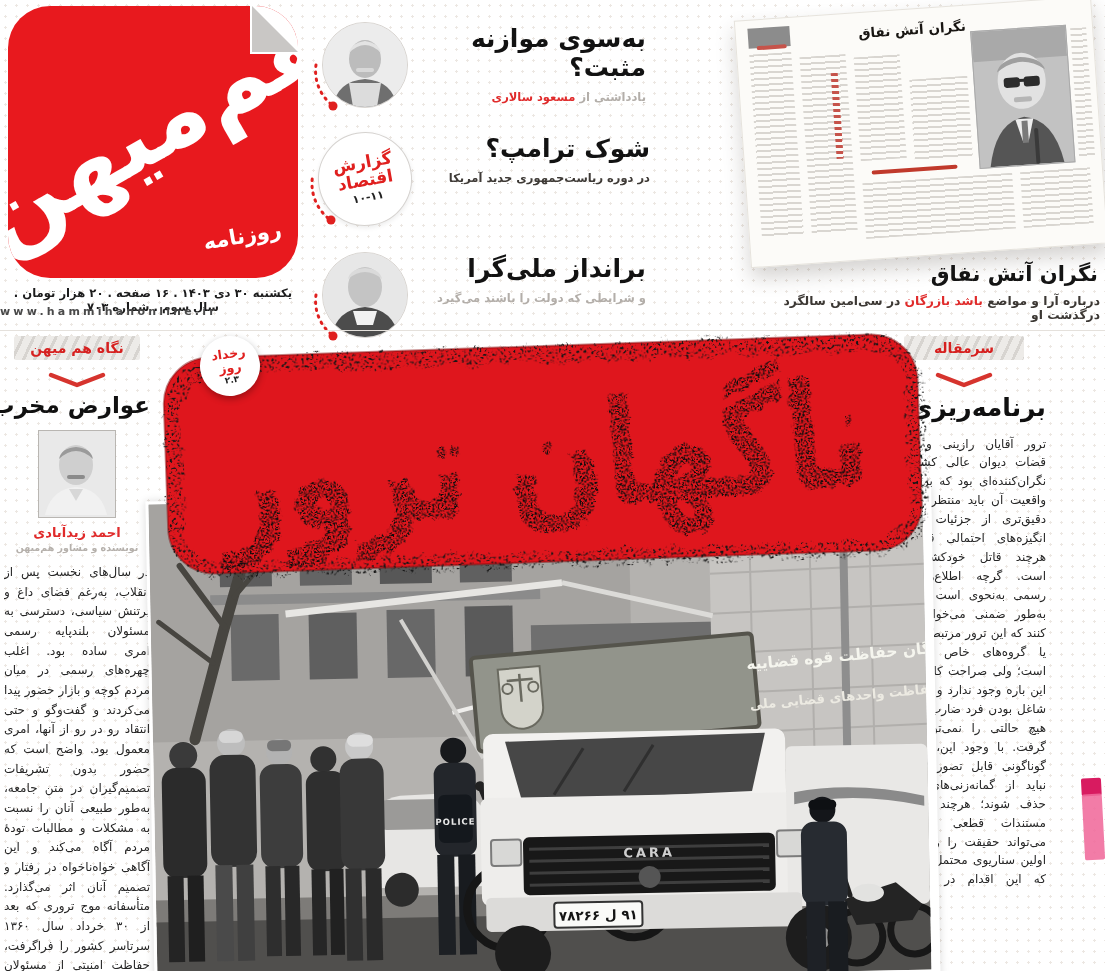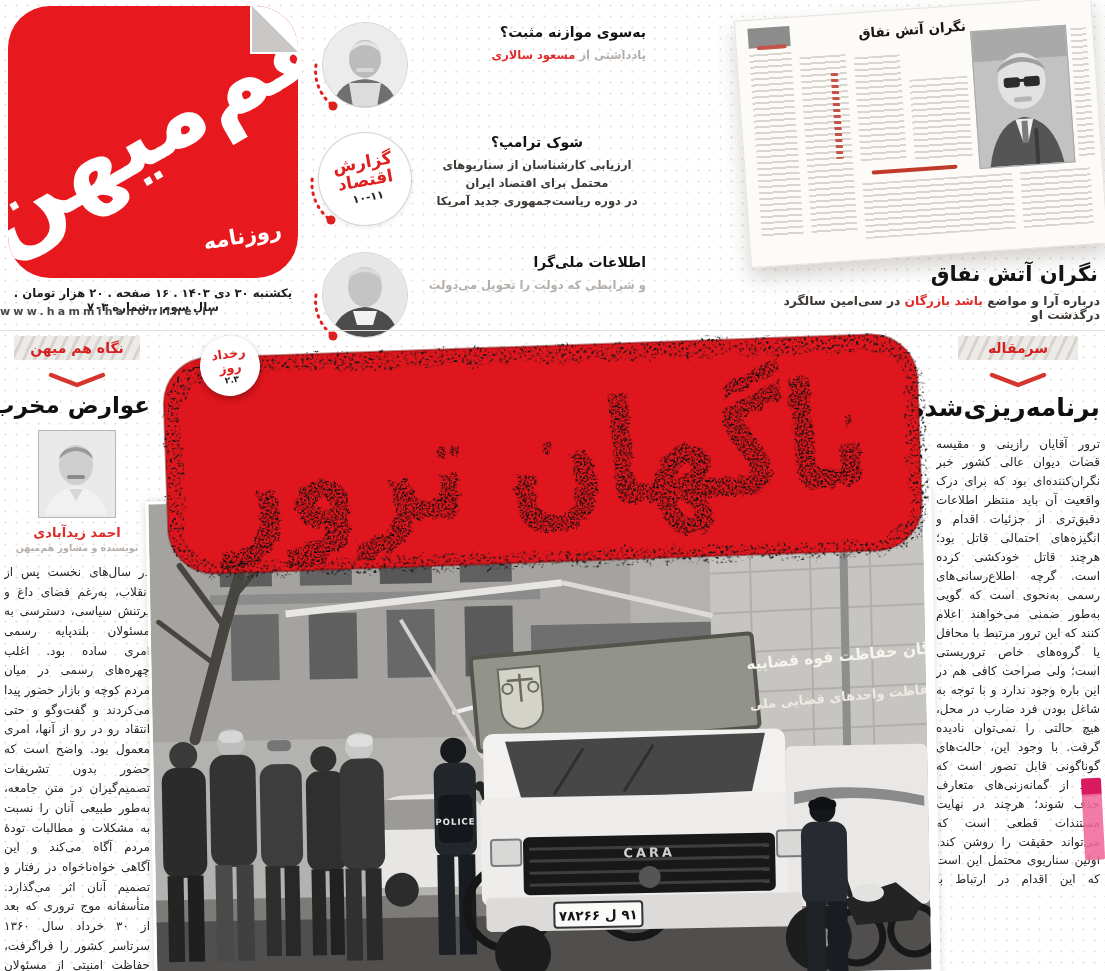--- a/index.html
+++ b/index.html
@@ -21,21 +21,21 @@
             transform:rotate(-10deg);}
   .dateline{left:0;top:286px;width:306px;text-align:center;font-size:11.6px;font-weight:bold;color:#1c1c1c;}
   .website{left:0;top:305px;width:306px;font-size:11px;font-weight:bold;color:#4a4a4a;letter-spacing:3.2px;}
 
   
   .teaser{left:316px;width:330px;}
   .avatar{position:absolute;left:6px;top:0;width:84px;height:84px;border-radius:50%;
           border:1px solid #d8d4d0;overflow:hidden;background:#ececec;}
   .arc{position:absolute;left:-5px;top:-4px;width:96px;height:96px;pointer-events:none;}
   .t-text{position:absolute;left:104px;top:2px;width:226px;text-align:right;}
-  .t-title{font-size:14px;font-weight:bold;color:#121212;margin:0 0 7px;}
+  .t-title{font-size:25px;font-weight:bold;color:#121212;margin:0 0 7px;}
   .t-sub{font-size:11.5px;color:#b3aea9;line-height:1.55;font-weight:bold;}
   .t-sub-dark{color:#3e3a36;}
   .t-red{color:#e02b2b;}
   .badge-circle{position:absolute;left:2px;top:0;width:92px;height:92px;border-radius:50%;background:#fff;
           border:1px solid #d5d2cf;display:flex;flex-direction:column;align-items:center;justify-content:center;
           transform:rotate(-10deg);box-shadow:0 2px 5px rgba(0,0,0,.08);}
   .badge-circle .b1{color:#e0201f;font-size:17px;font-weight:bold;line-height:1.05;}
   .badge-circle .b2{color:#222;font-size:11px;font-weight:bold;margin-top:2px;}
 
   
@@ -60,21 +60,21 @@
            color:#d6201f;font-weight:bold;font-size:14px;border-radius:2px;}
   .chevron{display:block;margin:12px auto 2px;}
   .col-title{font-size:23px;font-weight:bold;color:#101010;text-align:center;white-space:nowrap;margin-top:4px;}
   .col-title.two{white-space:normal;line-height:1.3;font-size:25px;}
   .author-photo{width:76px;height:86px;margin:12px auto 0;border:1px solid #b9b6b2;display:block;background:#e9e9e9;}
   .author-name{color:#e02b2b;font-weight:bold;font-size:13px;text-align:center;margin-top:7px;}
   .author-role{color:#b5b0ab;font-size:9.5px;font-weight:bold;text-align:center;margin-top:2px;}
   .body-text{font-size:12px;line-height:1.64;text-align:justify;color:#262626;overflow:hidden;margin-top:10px;}
   .col-left{left:4px;width:146px;}
   .col-left .body-text{height:428px;}
-  .col-right{left:936px;width:164px;}
+  .col-right{left:882px;width:164px;}
   .col-right .body-text{height:452px;line-height:1.58;}
 
   
   .stamp-wrap{left:148px;top:330px;width:790px;height:276px;z-index:5;pointer-events:none;}
   .stamp-badge{position:absolute;left:52px;top:6px;width:60px;height:60px;border-radius:50%;background:#fff;
                box-shadow:0 3px 7px rgba(0,0,0,.3);display:flex;flex-direction:column;align-items:center;
                justify-content:center;transform:rotate(-8deg);z-index:6;}
   .stamp-badge .s1{color:#e0201f;font-weight:bold;font-size:12.5px;line-height:1.1;}
   .stamp-badge .s2{color:#1d1d1d;font-weight:bold;font-size:9px;margin-top:1px;}
 
@@ -128,44 +128,43 @@
   <div class="abs teaser" style="top:132px;height:112px;">
     <div class="badge-circle">
       <div class="b1">گزارش</div>
       <div class="b1">اقتصاد</div>
       <div class="b2">۱۰-۱۱</div>
     </div>
     <svg class="arc" style="left:-8px;top:-2px;" viewBox="0 0 96 96">
       <path d="M20 88 A45 45 0 0 1 5 44" fill="none" stroke="#e0201f" stroke-width="3" stroke-dasharray="1.5 5.5" stroke-linecap="round"></path>
       <circle cx="23" cy="90" r="4.5" fill="#e0201f"></circle>
     </svg>
-    <div class="t-text rtl" style="left:108px;text-align:center;">
+    <div class="t-text rtl" style="left:108px;">
       <div class="t-title">شوک ترامپ؟</div>
-      <div class="t-sub t-sub-dark">ارزیابی کارشناسان از سناریوهای محتمل برای اقتصاد ایران</div>
       <div class="t-sub t-sub-dark">در دوره ریاست‌جمهوری جدید آمریکا</div>
     </div>
   </div>
 
   <div class="abs teaser" style="top:252px;height:104px;">
     <div class="avatar">
       <svg width="84" height="84" viewBox="0 0 84 84">
         <rect width="84" height="84" fill="#e7e7e7"></rect>
         <path d="M8 84 Q14 56 42 54 Q70 56 76 84 Z" fill="#4c4c4c"></path>
         <path d="M30 58 L54 58 L50 72 L34 72 Z" fill="#f2f2f2"></path>
         <ellipse cx="42" cy="34" rx="17" ry="20" fill="#c4c4c4"></ellipse>
         <path d="M25 26 Q42 12 59 26 Q57 16 42 15 Q27 16 25 26 Z" fill="#dadada"></path>
       </svg>
     </div>
     <svg class="arc" viewBox="0 0 96 96">
       <path d="M20 86 A43 43 0 0 1 6 42" fill="none" stroke="#e0201f" stroke-width="3" stroke-dasharray="1.5 5.5" stroke-linecap="round"></path>
       <circle cx="22" cy="88" r="4.5" fill="#e0201f"></circle>
     </svg>
     <div class="t-text rtl">
-      <div class="t-title">اطلاعات ملی‌گرا</div>
-      <div class="t-sub">و شرایطی که دولت را تحویل می‌دولت</div>
+      <div class="t-title">برانداز ملی‌گرا</div>
+      <div class="t-sub">و شرایطی که دولت را باشند می‌گیرد</div>
     </div>
   </div>
 
   <div class="abs preview-wrap">
     <div class="preview-page">
       <div class="pv-col" style="left:12px;top:34px;width:42px;height:184px;"></div>
       <div class="pv-col" style="left:12px;top:8px;width:42px;height:20px;background:#8c8c8c;"></div>
       <div class="pv-col" style="left:62px;top:40px;width:46px;height:178px;"></div>
       <div class="pv-col" style="left:116px;top:44px;width:46px;height:104px;"></div>
       <div class="pv-col" style="left:170px;top:70px;width:58px;height:82px;"></div>

